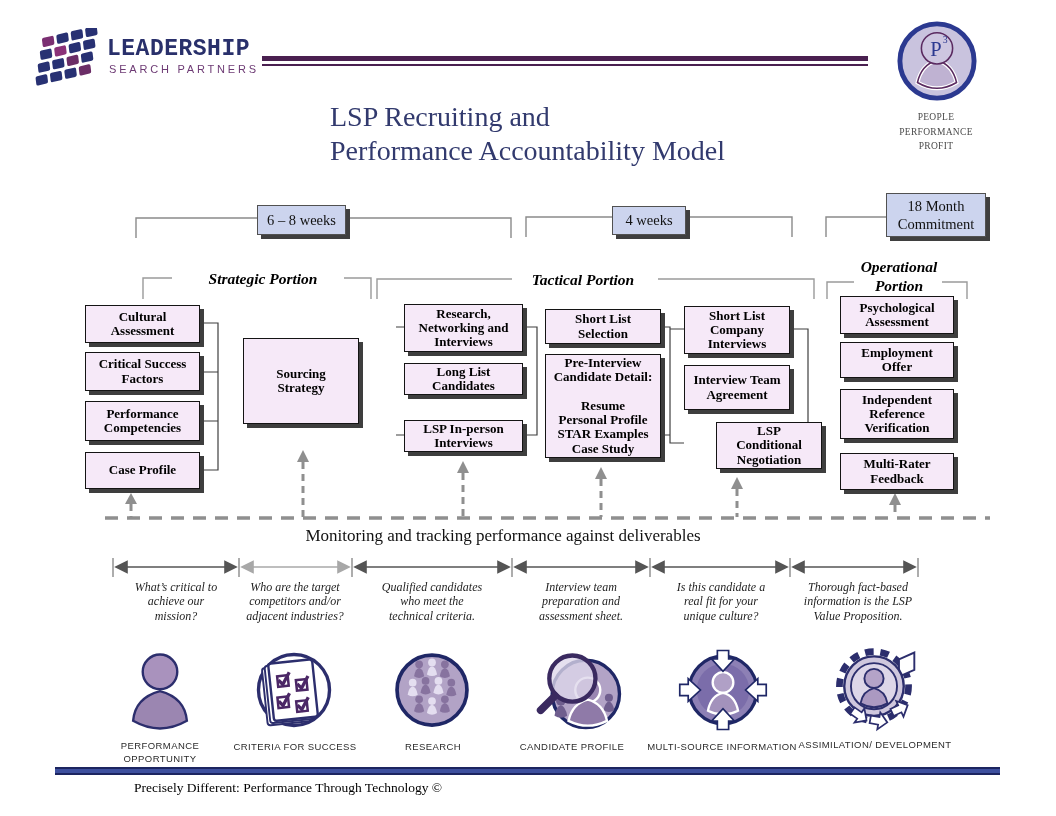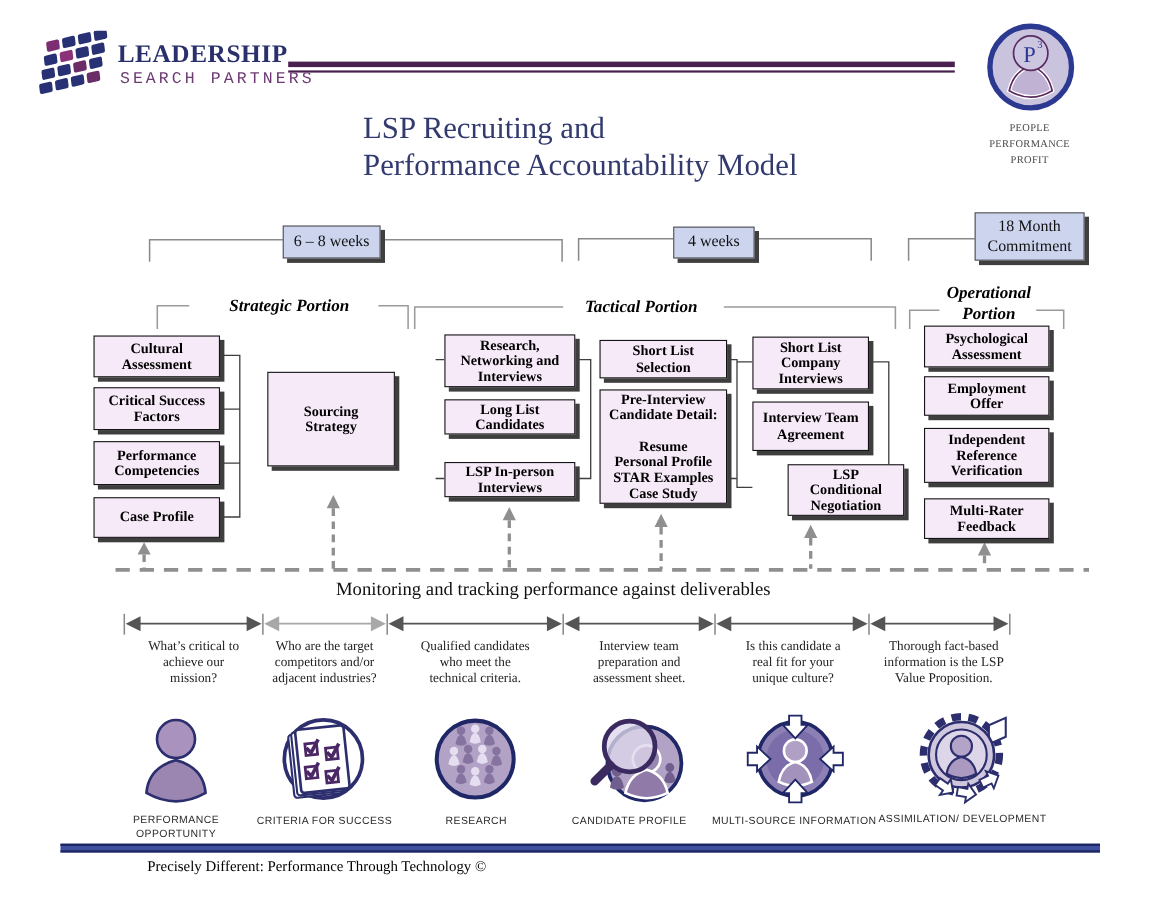--- a/index.html
+++ b/index.html
@@ -8,30 +8,30 @@
   .abs{position:absolute;}
   svg{display:block;}
   .pbox{position:absolute;background:#f6e9f8;border:1px solid #141414;box-shadow:4px 4px 0 #3e3e3e;
         display:flex;align-items:center;justify-content:center;text-align:center;
         font-weight:bold;font-size:13px;line-height:1.1;white-space:pre-line;color:#000;}
   .tbox{position:absolute;background:#ccd4ee;border:1px solid #515151;box-shadow:4px 4px 0 #3f3f3f;
         display:flex;align-items:center;justify-content:center;text-align:center;
         font-size:14.5px;line-height:1.25;white-space:pre-line;color:#111;}
   .sechead{position:absolute;font-weight:bold;font-style:italic;font-size:15.5px;line-height:1.25;
         text-align:center;white-space:pre-line;color:#000;background:#fff;}
-  .q{position:absolute;font-size:12px;line-height:1.2;text-align:center;
+  .q{position:absolute;font-style:italic;font-size:12px;line-height:1.2;text-align:center;
         white-space:pre-line;color:#1d1d1d;}
   .icon-label{position:absolute;font-family:"Liberation Sans",sans-serif;font-size:9.5px;
         line-height:1.35;letter-spacing:.4px;text-align:center;white-space:pre-line;color:#2b2b2b;}
   .title{position:absolute;left:330px;top:100px;width:440px;text-align:left;
         font-size:28px;line-height:1.22;color:#323a6e;white-space:pre-line;}
-  .brand-name{position:absolute;left:107px;top:36px;font-family:Liberation Serif, serif;
+  .brand-name{position:absolute;left:107px;top:36px;font-family:Liberation Mono, monospace;
         font-weight:bold;font-size:23px;letter-spacing:.5px;color:#29306b;}
-  .brand-sub{position:absolute;left:109px;top:63px;font-family:Liberation Mono, monospace;
-        font-size:15px;letter-spacing:2.8px;color:#6d3a74;}
+  .brand-sub{position:absolute;left:109px;top:63px;font-family:Liberation Sans, sans-serif;
+        font-size:11px;letter-spacing:2.8px;color:#6d3a74;}
   .topline{position:absolute;left:262px;top:56px;width:606px;height:3px;background:#fff;
         border-top:5px solid #4a2050;border-bottom:2px solid #4a2050;}
   .botline{position:absolute;left:55px;top:767px;width:945px;height:4px;background:#3d4f9e;
         border-top:2px solid #1c2560;border-bottom:2px solid #1c2560;}
   .badge-caption{position:absolute;left:876px;top:110px;width:120px;text-align:center;
         font-family:Liberation Serif, serif;font-size:9.5px;line-height:1.55;
         letter-spacing:.3px;color:#4a4a4a;white-space:pre-line;}
   .monitor{position:absolute;left:283px;top:526px;width:440px;text-align:center;
         font-size:17px;color:#111;}
   .footer-tag{position:absolute;left:68px;top:780px;width:440px;text-align:center;

